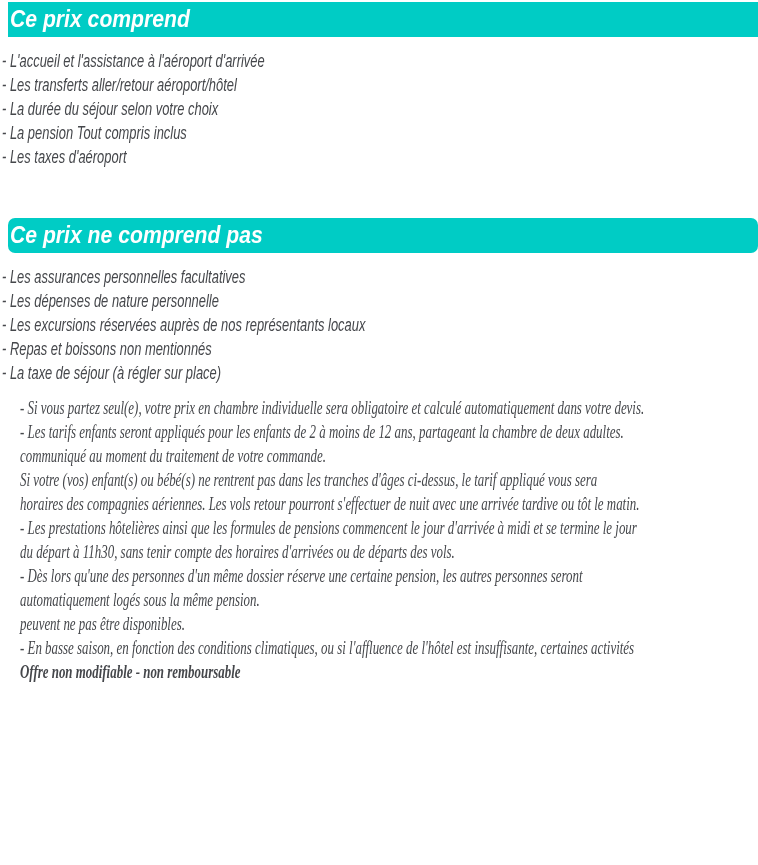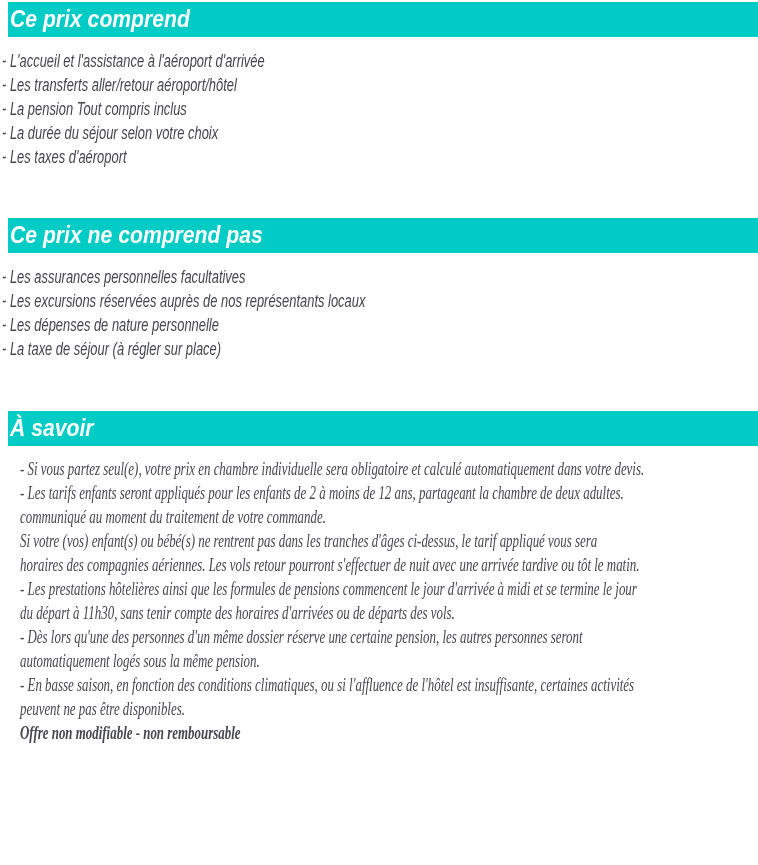--- a/index.html
+++ b/index.html
@@ -18,21 +18,21 @@
   .bar {
     height: 35px;
     margin-left: 8px;
     background: var(--accent-color, #00ccc5);
     display: flex;
     align-items: center;
     padding-left: 2px;
     overflow: visible;
   }
   #bar-included { margin-top: 2px; }
-  #bar-excluded { margin-top: 49px; }
+  #bar-excluded { margin-top: 49px; border-radius: 7px; }
   #bar-toknow   { margin-top: 50px; }
   .bar .title {
     display: inline-block;
     white-space: nowrap;
     font-size: 23px;
     font-weight: 700;
     font-style: italic;
     color: var(--header-text-color, #ffffff);
     transform: scaleX(0.92);
     transform-origin: 0 50%;
@@ -57,46 +57,44 @@
 <body>
 
 <div id="page">
 
   <div class="bar" id="bar-included">
     <span class="title">Ce prix comprend</span>
   </div>
   <div class="list">
     <div class="item"><span>- L'accueil et l'assistance à l'aéroport d'arrivée</span></div>
     <div class="item"><span>- Les transferts aller/retour aéroport/hôtel</span></div>
+    <div class="item"><span>- La durée du séjour selon votre choix</span></div>
     <div class="item"><span>- La pension Tout compris inclus</span></div>
-    <div class="item"><span>- La durée du séjour selon votre choix</span></div>
     <div class="item"><span>- Les taxes d'aéroport</span></div>
   </div>
 
   <div class="bar" id="bar-excluded">
     <span class="title">Ce prix ne comprend pas</span>
   </div>
   <div class="list">
     <div class="item"><span>- Les assurances personnelles facultatives</span></div>
+    <div class="item"><span>- Les dépenses de nature personnelle</span></div>
     <div class="item"><span>- Les excursions réservées auprès de nos représentants locaux</span></div>
-    <div class="item"><span>- Les dépenses de nature personnelle</span></div>
+    <div class="item"><span>- Repas et boissons non mentionnés</span></div>
     <div class="item"><span>- La taxe de séjour (à régler sur place)</span></div>
   </div>
 
-  <div class="bar" id="bar-toknow">
-    <span class="title">À savoir</span>
-  </div>
   <div class="para">
     <div class="line"><span>- Si vous partez seul(e), votre prix en chambre individuelle sera obligatoire et calculé automatiquement dans votre devis.</span></div>
     <div class="line"><span>- Les tarifs enfants seront appliqués pour les enfants de 2 à moins de 12 ans, partageant la chambre de deux adultes.</span></div>
     <div class="line"><span>communiqué au moment du traitement de votre commande.</span></div>
     <div class="line"><span>Si votre (vos) enfant(s) ou bébé(s) ne rentrent pas dans les tranches d'âges ci-dessus, le tarif appliqué vous sera</span></div>
     <div class="line"><span>horaires des compagnies aériennes. Les vols retour pourront s'effectuer de nuit avec une arrivée tardive ou tôt le matin.</span></div>
     <div class="line"><span>- Les prestations hôtelières ainsi que les formules de pensions commencent le jour d'arrivée à midi et se termine le jour</span></div>
     <div class="line"><span>du départ à 11h30, sans tenir compte des horaires d'arrivées ou de départs des vols.</span></div>
     <div class="line"><span>- Dès lors qu'une des personnes d'un même dossier réserve une certaine pension, les autres personnes seront</span></div>
     <div class="line"><span>automatiquement logés sous la même pension.</span></div>
+    <div class="line"><span>peuvent ne pas être disponibles.</span></div>
     <div class="line"><span>- En basse saison, en fonction des conditions climatiques, ou si l'affluence de l'hôtel est insuffisante, certaines activités</span></div>
-    <div class="line"><span>peuvent ne pas être disponibles.</span></div>
     <div class="line line-bold"><span>Offre non modifiable - non remboursable</span></div>
   </div>
 
 </div>
 
 </body></html>

